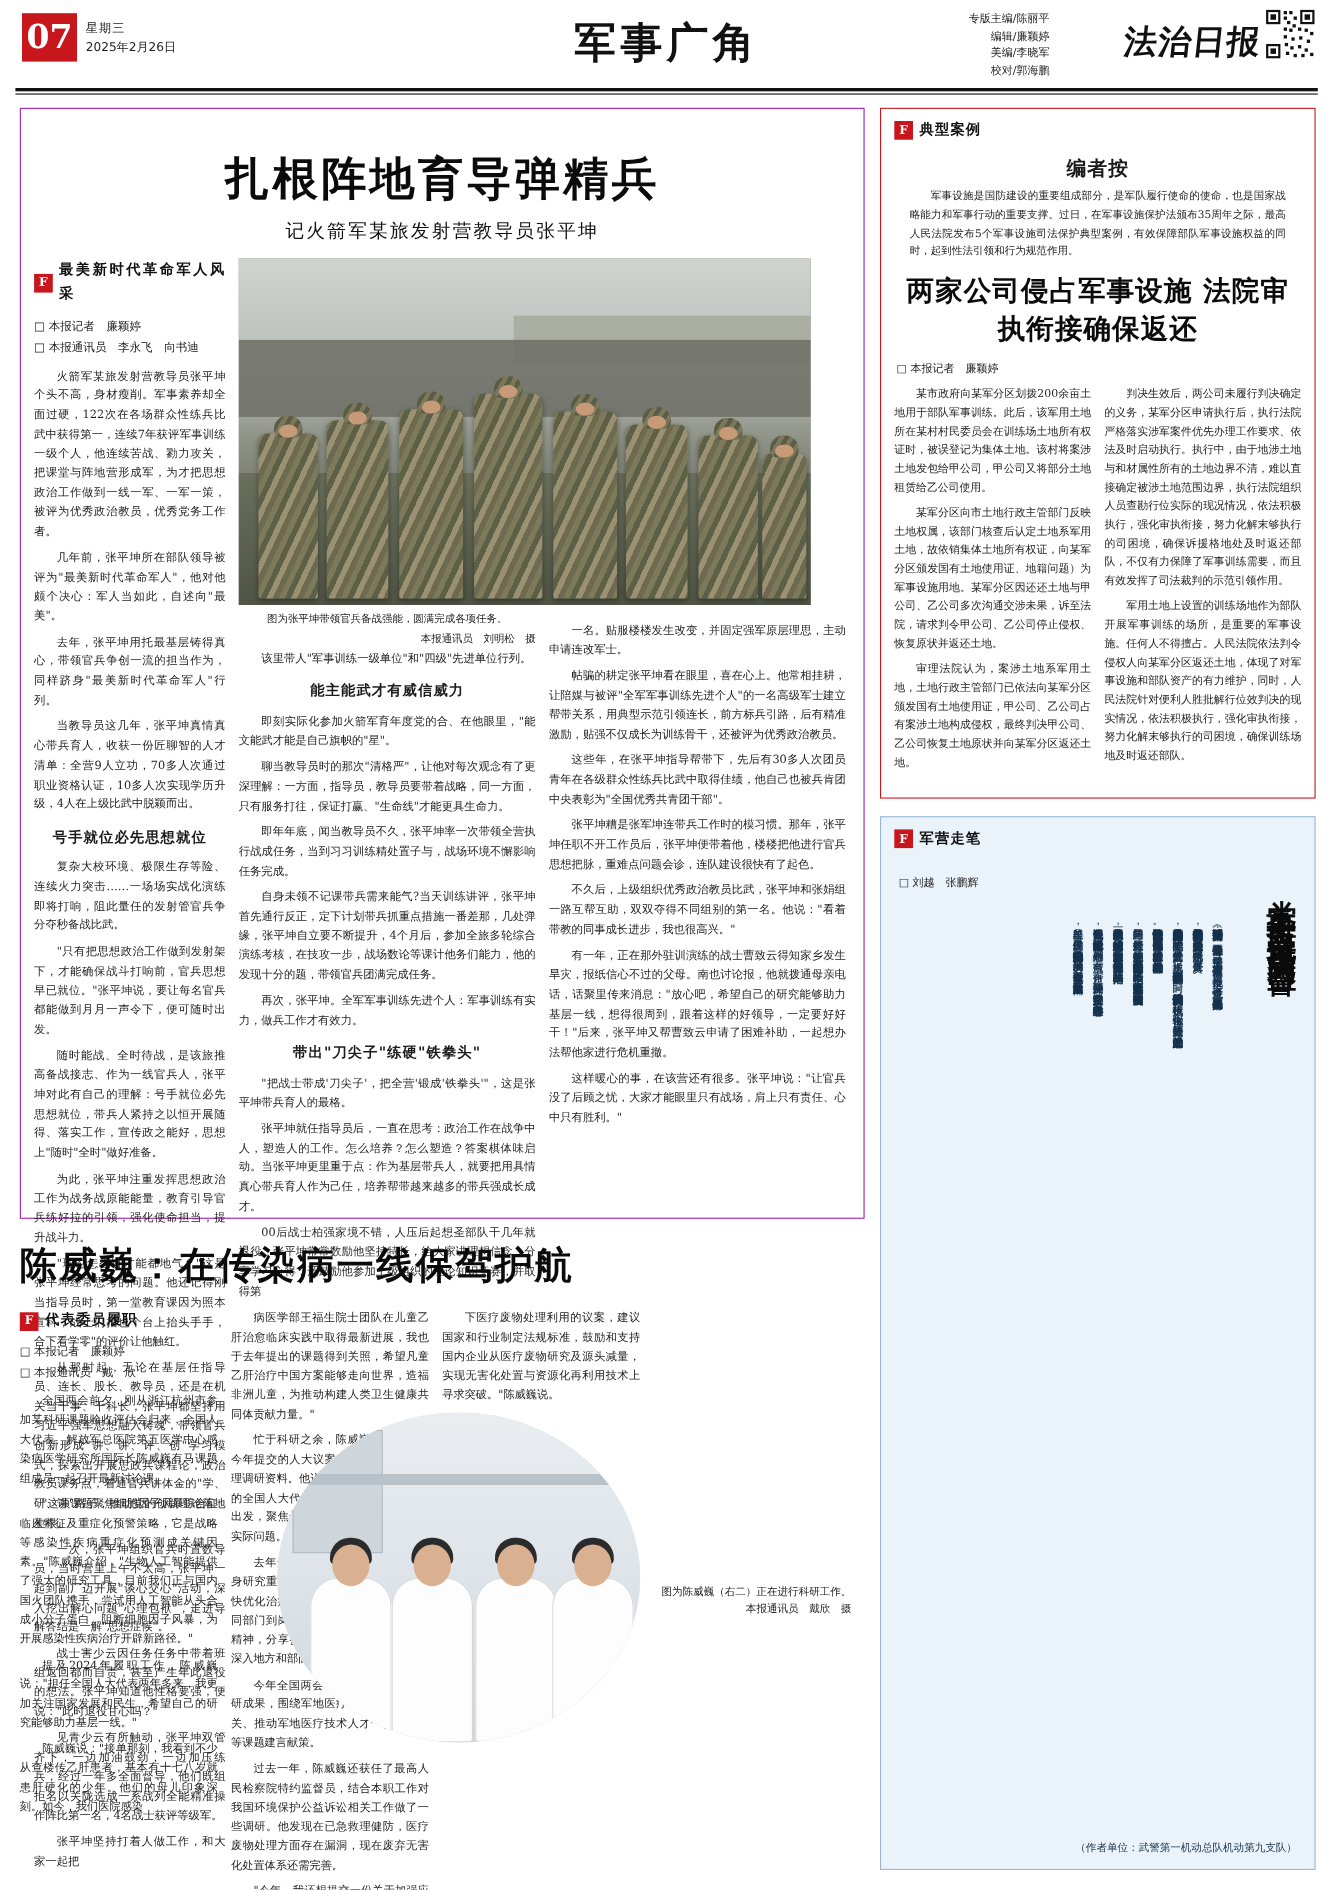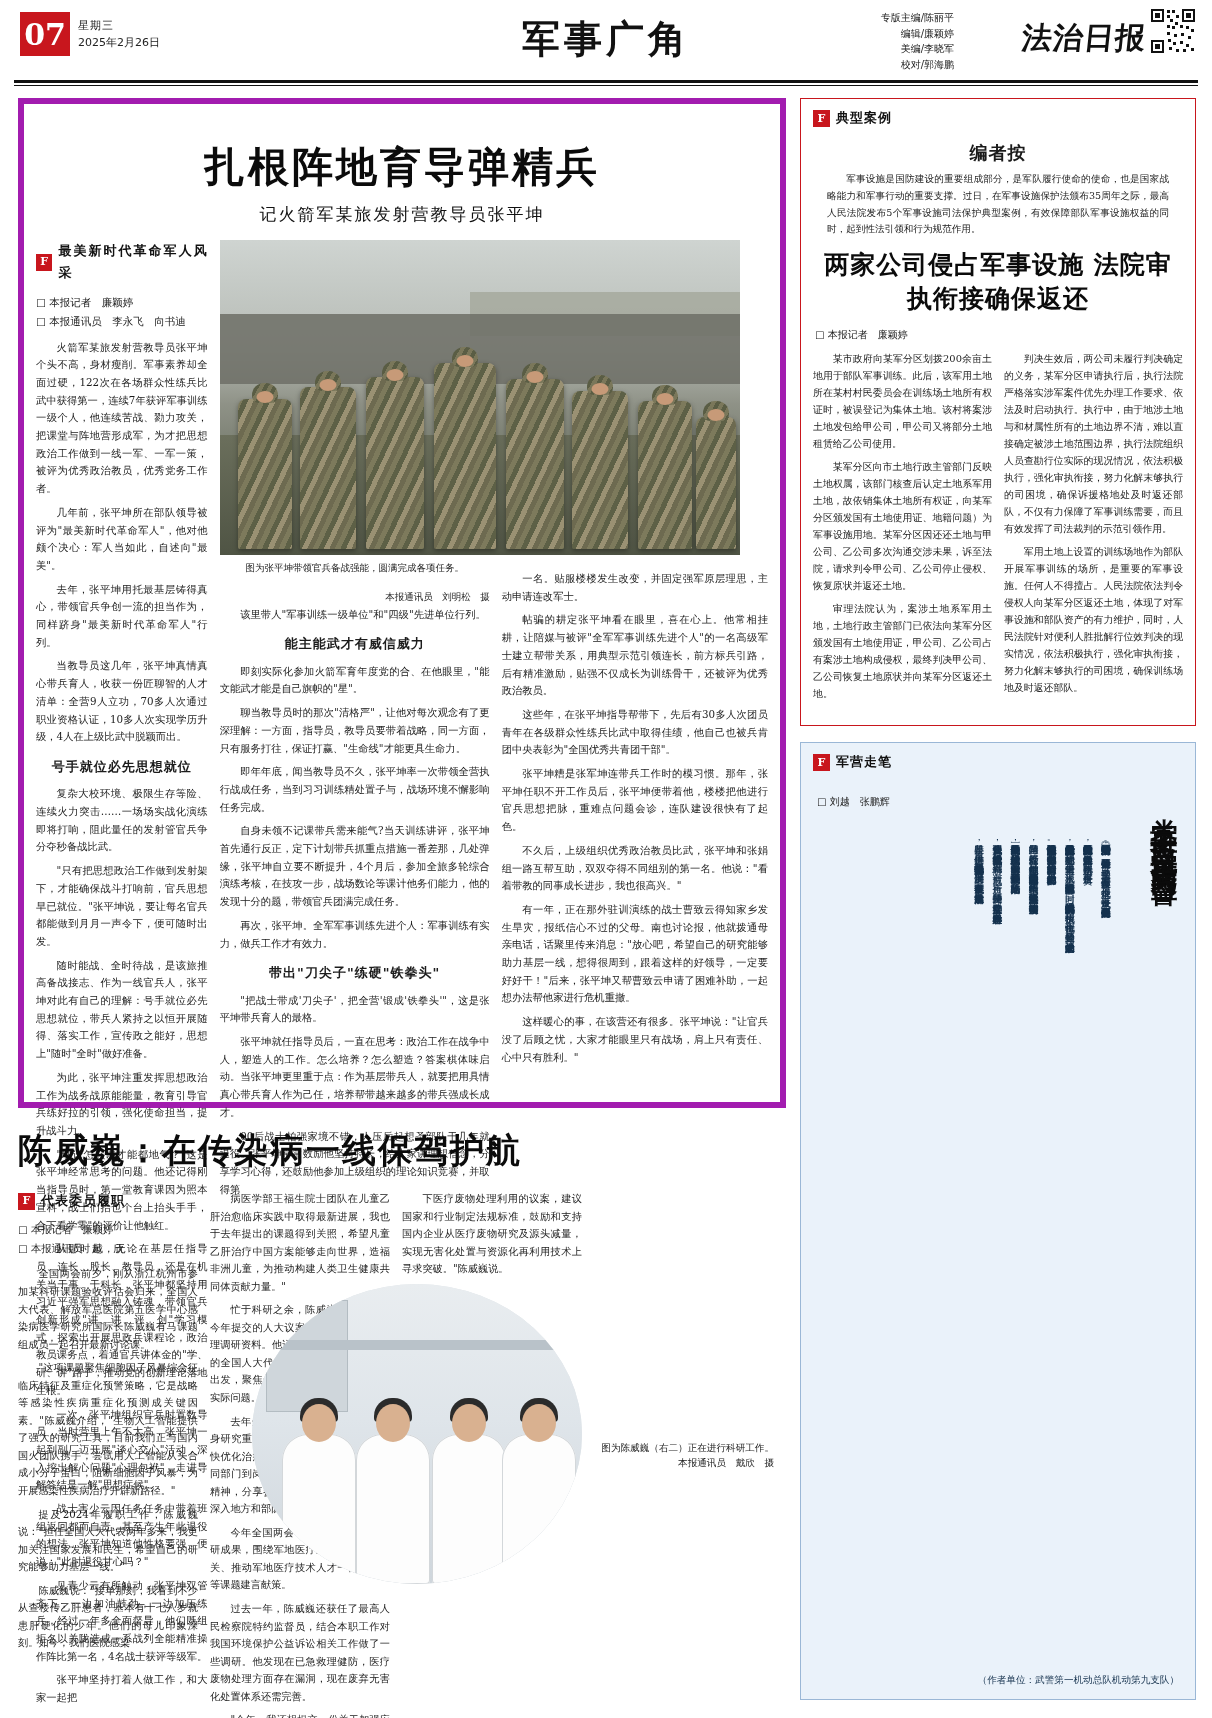--- a/index.html
+++ b/index.html
@@ -42,21 +42,21 @@
 
   
   .secmark{display:flex;align-items:center;gap:6px;margin-bottom:8px;}
   .secmark .badge{
     width:17px;height:17px;background:#c8161d;color:#fff;font-size:11px;font-weight:bold;
     display:flex;align-items:center;justify-content:center;font-family:"DejaVu Serif",serif;
   }
   .secmark .stitle{font-size:13px;font-weight:bold;letter-spacing:1px;color:#111;}
 
   
-  .main-art{position:absolute;left:18px;top:98px;width:768px;height:1010px;border:6px solid #a21caf;padding:10px 12px;box-sizing:border-box;}
+  .main-art{position:absolute;left:18px;top:98px;width:768px;height:1010px;border:1px solid #a21caf;padding:10px 12px;box-sizing:border-box;}
   .headline{
     text-align:center;font-size:41px;font-weight:bold;letter-spacing:3px;margin:26px 0 8px;
     font-family:"DejaVu Serif","Liberation Serif",serif;color:#0b0b0b;
   }
   .subhead{text-align:center;font-size:17px;letter-spacing:2px;margin-bottom:14px;color:#111;
     font-family:"DejaVu Serif","Liberation Serif",serif;}
   .byline{font-size:10.5px;line-height:1.8;margin:2px 0 8px 0;color:#222;}
   .byline div::before{content:"□ ";}
 
   .cols3{display:flex;gap:12px;}
@@ -75,21 +75,21 @@
   .photo .bldg{position:absolute;left:0;top:74px;width:520px;height:70px;background:#6d6f66;opacity:.85;}
   .photo .bldg2{position:absolute;left:250px;top:52px;width:270px;height:44px;background:#a4a79b;opacity:.8;}
   .photo .ground{position:absolute;left:0;bottom:0;width:520px;height:120px;background:linear-gradient(180deg,#6b6f5c,#4f5444);}
   .sold{position:absolute;bottom:6px;border-radius:8px 8px 2px 2px;
         background:repeating-linear-gradient(115deg,#7d7a5c 0 5px,#5d6046 5px 10px,#9a9173 10px 15px,#6d6a50 15px 20px);
         box-shadow:0 2px 5px rgba(0,0,0,.35);}
   .sold .hd{position:absolute;left:50%;top:-16px;transform:translateX(-50%);width:26px;height:20px;border-radius:12px 12px 7px 7px;
         background:repeating-linear-gradient(120deg,#7a775a 0 4px,#5a5d44 4px 8px);}
   .sold .fc{position:absolute;left:50%;top:-8px;transform:translateX(-50%);width:17px;height:12px;border-radius:50%;background:#c79a78;}
   .photocap{font-size:9.5px;color:#222;margin-top:5px;text-align:center;font-family:"DejaVu Serif",serif;}
-  .photocred{font-size:9.5px;color:#222;margin-top:13px;text-align:right;font-family:"DejaVu Serif",serif;}
+  .photocred{font-size:9.5px;color:#222;margin-top:3px;text-align:right;font-family:"DejaVu Serif",serif;}
 
   
   .case-box{position:absolute;left:800px;top:98px;width:396px;height:628px;border:1px solid #c8161d;box-sizing:border-box;padding:10px 12px;}
   .case-head{text-align:center;font-size:18px;font-weight:bold;margin:14px 0 6px;letter-spacing:1px;
     font-family:"DejaVu Serif","Liberation Serif",serif;}
   .case-note{font-size:9.6px;line-height:1.75;text-align:justify;margin:0 14px 10px;color:#1c1c1c;
     font-family:"DejaVu Serif",serif;text-indent:2em;}
   .case-title{text-align:center;font-size:25px;font-weight:bold;line-height:1.35;letter-spacing:1px;margin:10px 0 12px;
     font-family:"DejaVu Serif","Liberation Serif",serif;color:#0b0b0b;}
   .case-byline{font-size:10px;margin:6px 0 8px 2px;}

